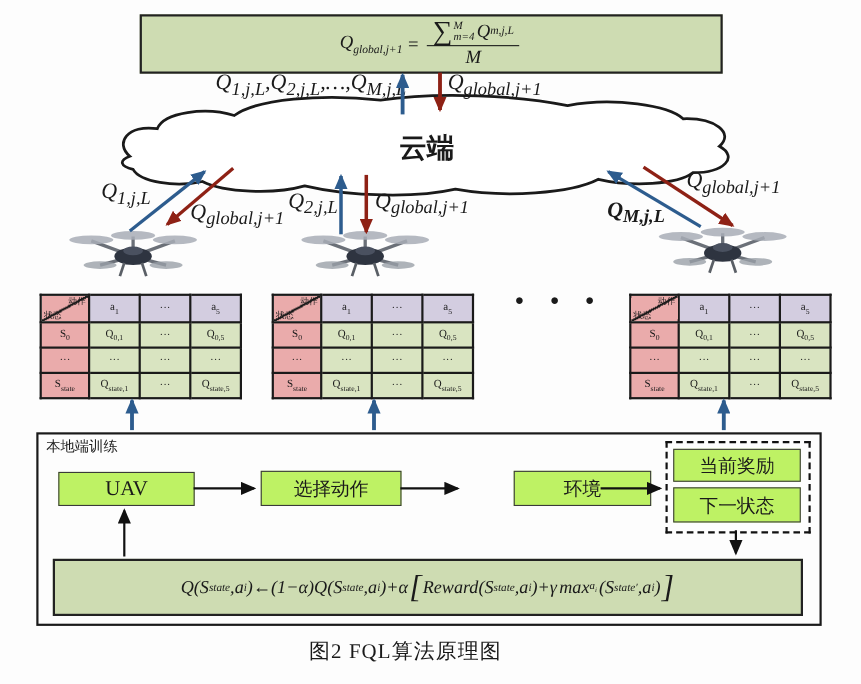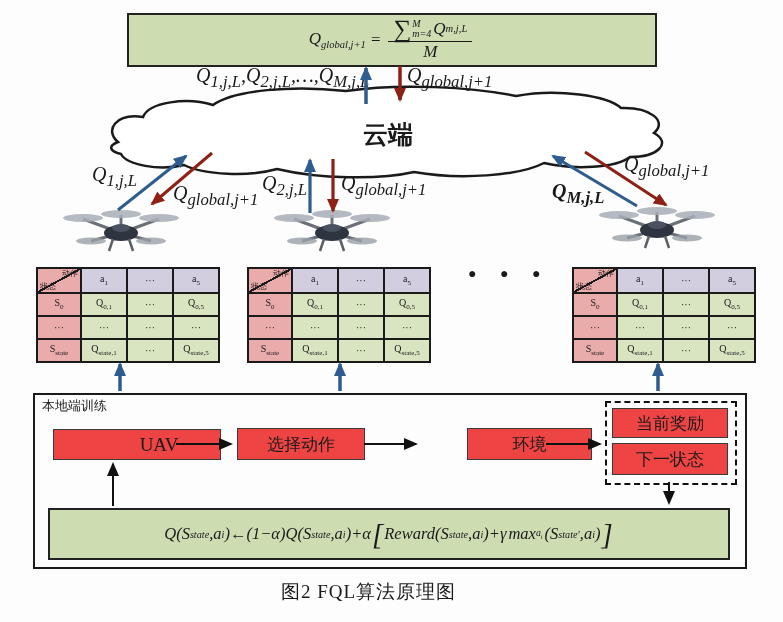--- a/index.html
+++ b/index.html
@@ -40,21 +40,21 @@
   td.corner{background:#eaabab;position:relative;width:42px;height:23px;
     background-image:linear-gradient(to bottom right,rgba(0,0,0,0) calc(50% - 1px),#1a1a1a calc(50% - 1px),#1a1a1a calc(50% + 1px),rgba(0,0,0,0) calc(50% + 1px));}
   td.corner .ct{position:absolute;top:1px;right:2px;font-size:8px;}
   td.corner .cs{position:absolute;bottom:1px;left:2px;font-size:8px;}
 
   .dots{font-size:14px;letter-spacing:10px;white-space:nowrap;}
 
   
   .panel{border:2.5px solid #1a1a1a;background:transparent;}
   .panel-title{font-size:13px;}
-  .flowbox{background:#ef4444;border:1.6px solid #3a3a3a;display:flex;align-items:center;justify-content:center;font-size:17px;}
+  .flowbox{background:#bef264;border:1.6px solid #3a3a3a;display:flex;align-items:center;justify-content:center;font-size:17px;}
   .dashedbox{border:2.5px dashed #111;background:transparent;}
 
   .caption{font-size:19px;text-align:center;letter-spacing:1px;}
 </style>
 </head>
 <body>
 
 <div class="stage">
 
   <svg class="layer">
@@ -224,21 +224,21 @@
       </tr>
     </tbody>
       </table>
   </div>
 
   <div class="abs dots" style="left:468px;top:266px;">●  ●  ●</div>
 
   <div class="abs panel" style="left:33px;top:393px;width:710px;height:172px;"></div>
   <div class="abs panel-title" style="left:42px;top:397px;">本地端训练</div>
 
-  <div class="abs flowbox" style="left:53px;top:429px;width:122px;height:29px;font-size:19px;padding-left:44px;">UAV</div>
+  <div class="abs flowbox" style="left:53px;top:429px;width:122px;height:29px;font-size:19px;">UAV</div>
   <div class="abs flowbox" style="left:237px;top:428px;width:126px;height:30px;">选择动作</div>
   <div class="abs flowbox" style="left:422px;top:428px;width:123px;height:30px;margin-left:45px;">环境</div>
 
   <div class="abs dashedbox" style="left:605px;top:401px;width:128px;height:80px;"></div>
   <div class="abs flowbox" style="left:612px;top:408px;width:114px;height:28px;">当前奖励</div>
   <div class="abs flowbox" style="left:612px;top:443px;width:114px;height:30px;">下一状态</div>
 
   <div class="abs greenbox math" style="left:48px;top:508px;width:678px;height:48px;font-size:16.5px;">
       <span>Q</span>
       <span>(</span>

